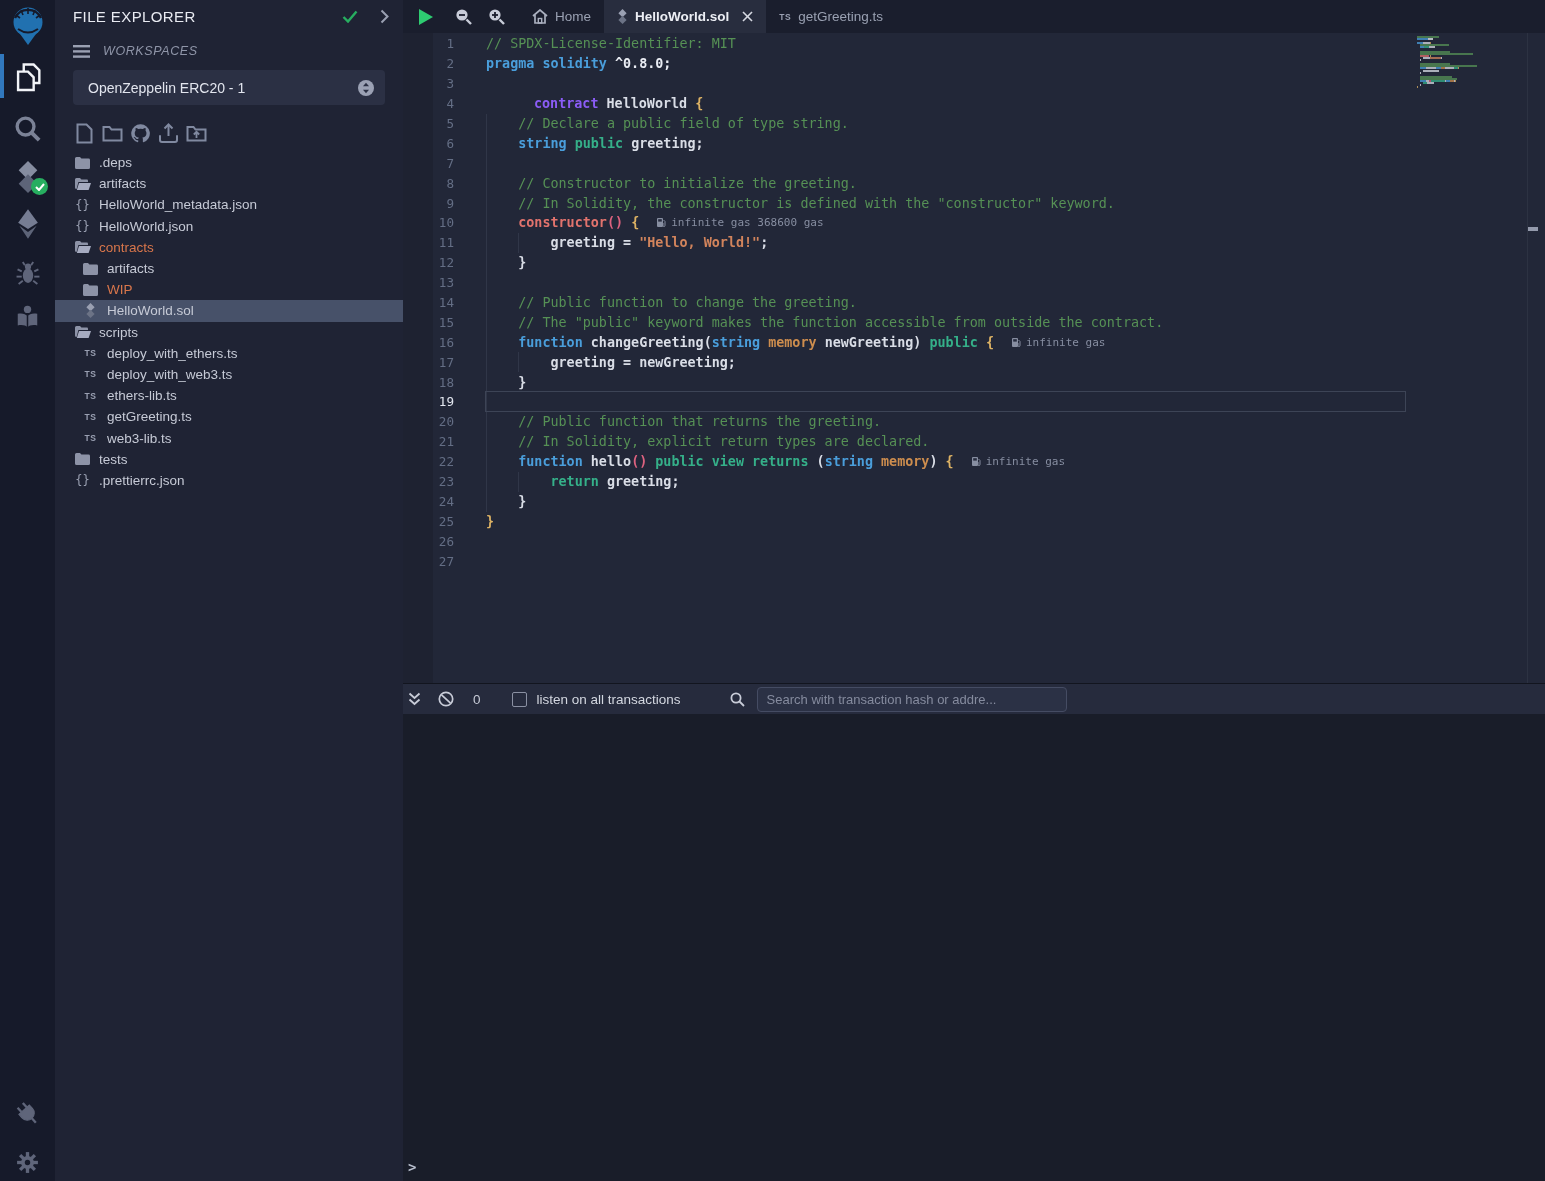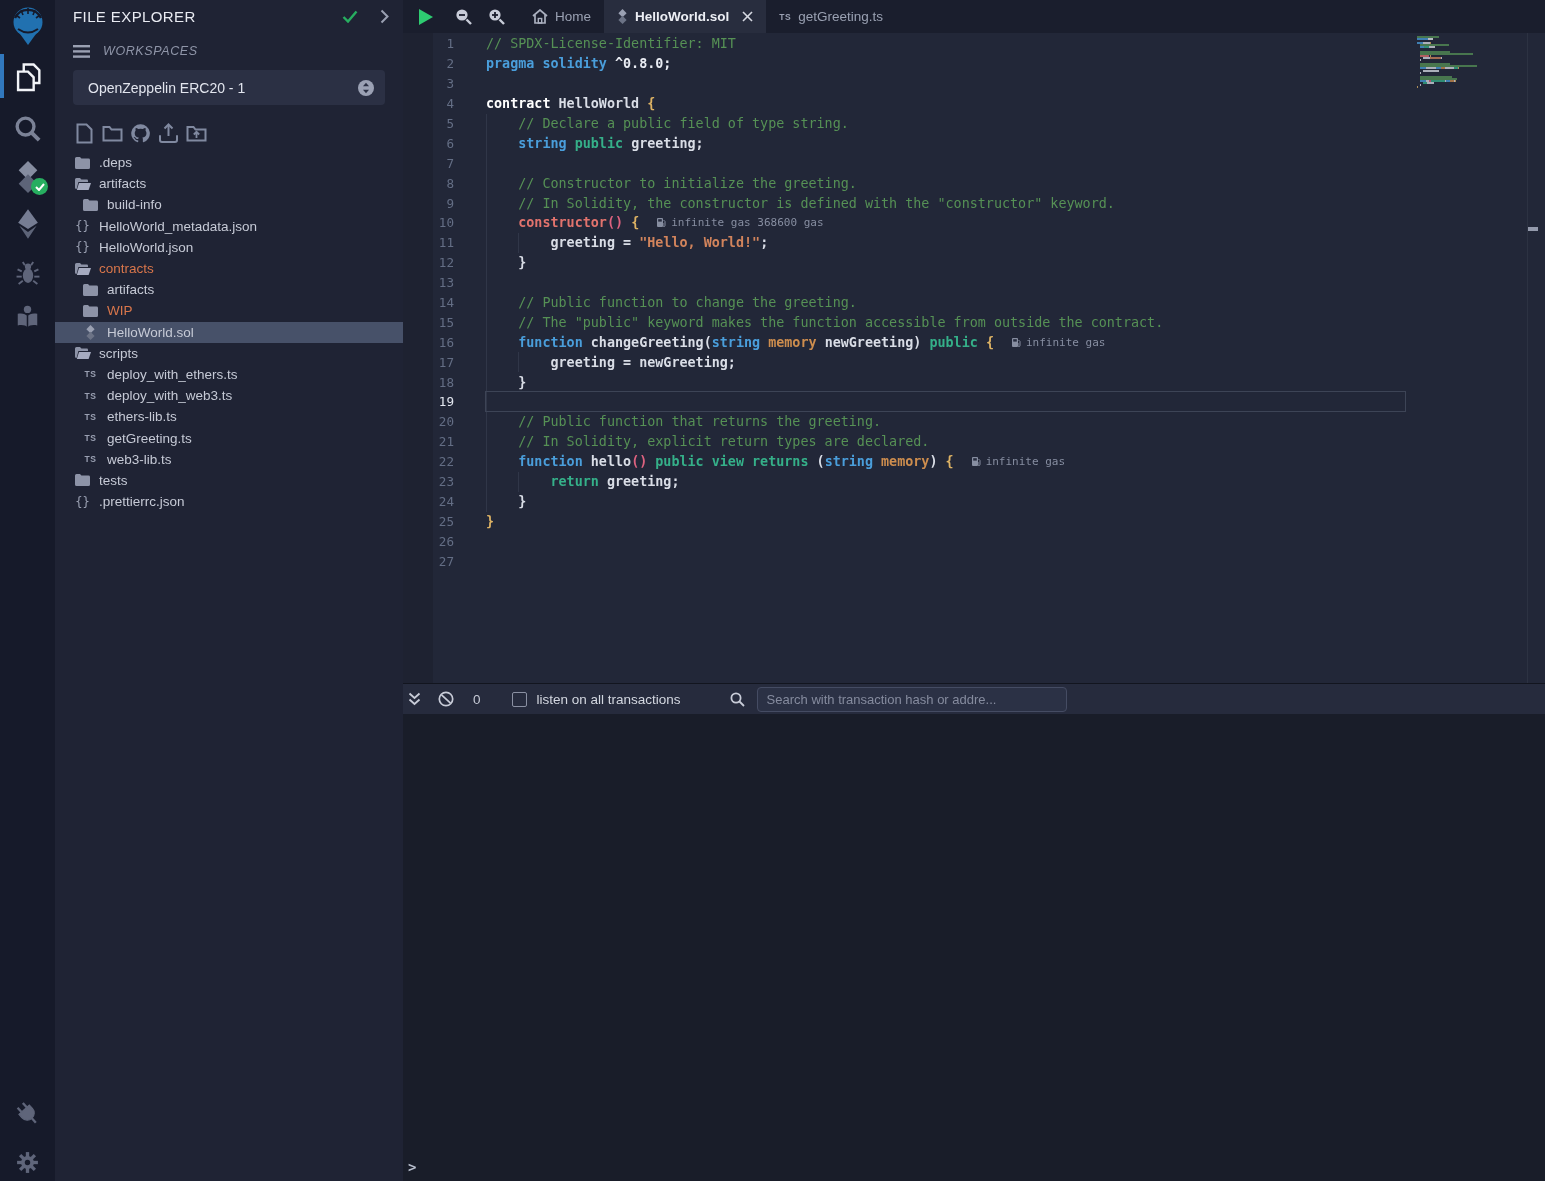--- a/index.html
+++ b/index.html
@@ -273,28 +273,20 @@
         </div>
         <div class="tree-row" style="padding-left: 19px;">
           <span class="tree-ico">
             <svg width="16" height="12" viewBox="0 0 16 12">
               <path d="M0 1.5 Q0 0 1.5 0 H5 l1.4 1.6 H12 Q13 1.6 13 3 v1 H3.4 L1.6 11 Q0 11 0 9.5 Z" fill="#8d93a7"></path>
               <path d="M4 5 H16 L13.6 12 H1.8 Z" fill="#a6abc0"></path>
             </svg>
           </span>
           <span>artifacts</span>
         </div>
-        <div class="tree-row" style="padding-left: 27px;">
-          <span class="tree-ico">
-            <svg width="15" height="12" viewBox="0 0 15 12">
-              <path d="M0 1.5 Q0 0 1.5 0 H5 l1.4 1.6 H13.5 Q15 1.6 15 3 v7.5 Q15 12 13.5 12 h-12 Q0 12 0 10.5 Z" fill="#8d93a7"></path>
-            </svg>
-          </span>
-          <span>build-info</span>
-        </div>
         <div class="tree-row" style="padding-left: 19px;">
           <span class="tree-ico">
             <span class="glyph">{}</span>
           </span>
           <span>HelloWorld_metadata.json</span>
         </div>
         <div class="tree-row" style="padding-left: 19px;">
           <span class="tree-ico">
             <span class="glyph">{}</span>
           </span>
@@ -463,21 +455,21 @@
           <div class="code-row">
             <span class="ln">2</span>
             <span class="codetxt"><span style="color: rgb(74, 158, 219);">pragma solidity </span><span style="color: rgb(233, 236, 243);">^0.8.0;</span></span>
           </div>
           <div class="code-row">
             <span class="ln">3</span>
             <span class="codetxt"></span>
           </div>
           <div class="code-row">
             <span class="ln">4</span>
-            <span class="codetxt"><span style="color: #ffffff;">contract </span><span style="color: rgb(217, 221, 230);">HelloWorld </span><span style="color: rgb(221, 178, 100);">{</span></span>
+            <span class="codetxt"><span style="color: #8b5cf6; margin-left: 48px;">contract </span><span style="color: rgb(217, 221, 230);">HelloWorld </span><span style="color: rgb(221, 178, 100);">{</span></span>
           </div>
           <div class="code-row">
             <span class="ln">5</span>
             <span class="codetxt"><span class="nrm" style="color: rgb(86, 145, 85);">    // Declare a public field of type string.</span></span>
           </div>
           <div class="code-row">
             <span class="ln">6</span>
             <span class="codetxt"><span style="color: rgb(74, 158, 219);">    string </span><span style="color: rgb(53, 176, 137);">public </span><span style="color: rgb(217, 221, 230);">greeting;</span></span>
           </div>
           <div class="code-row">

